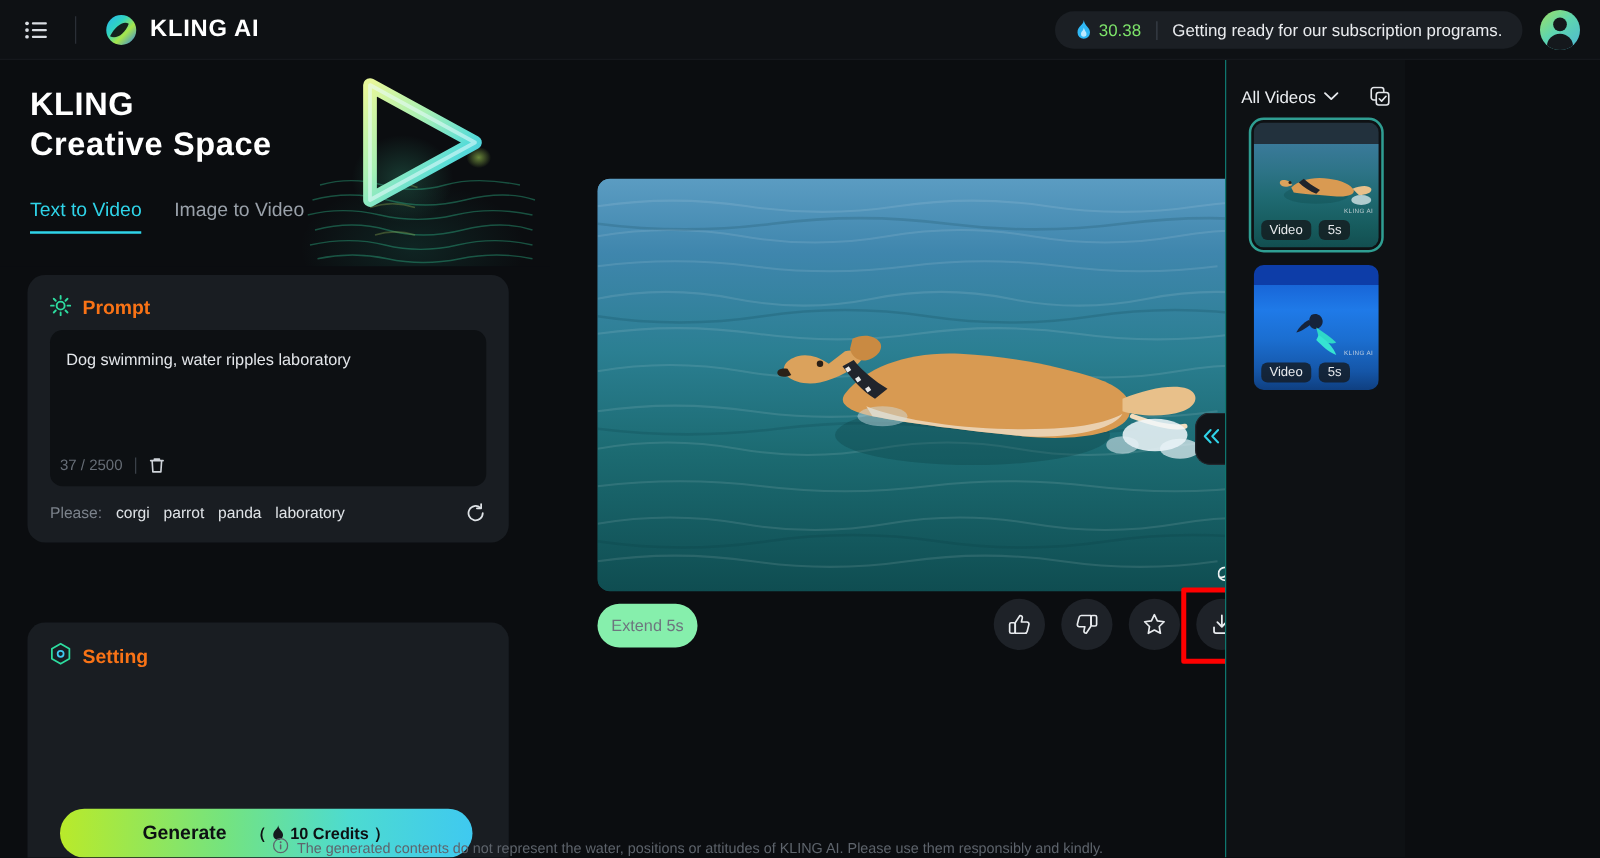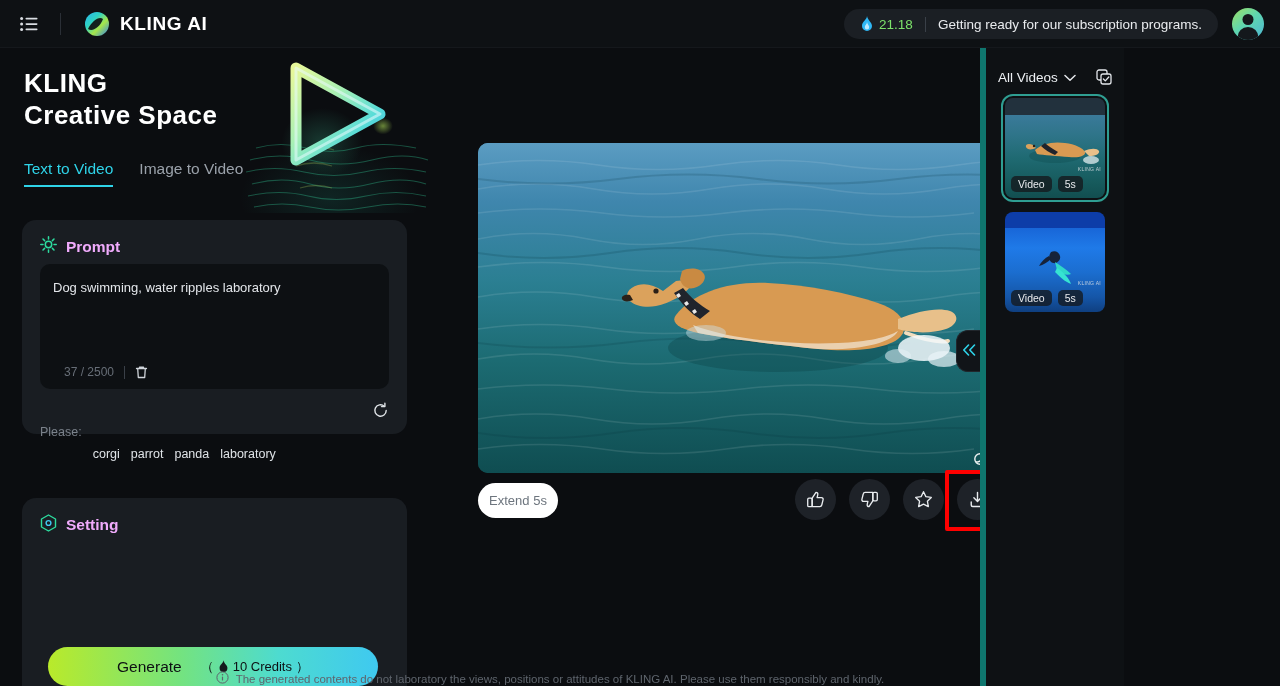--- a/index.html
+++ b/index.html
@@ -65,77 +65,77 @@
   .tab { font-size: 15.5px; color: #9aa1aa; cursor: pointer; padding-bottom: 9px; position: relative; }
   .tab.active { color: #2fd3e8; }
   .tab.active:after { content:""; position:absolute; left:0; right:0; bottom:0; height:2px; background:#2fd3e8; }
 
   
   .card {
     position: absolute; left: 22px; width: 385px;
     background: #191d22; border-radius: 14px;
   }
   .card-head { display: flex; align-items: center; gap: 9px; padding: 16px 0 0 18px; }
-  .card-title { font-size: 15.5px; font-weight: 600; color: #f0abfc; }
+  .card-title { font-size: 15.5px; font-weight: 600; color: #f97316; }
 
   
   #prompt-card { top: 172px; height: 214px; }
   .prompt-box {
     position: absolute; left: 18px; top: 44px; width: 349px; height: 125px;
     background: #0d1013; border-radius: 10px;
   }
   .prompt-text { position: absolute; left: 13px; top: 15px; right: 12px; font-size: 13px; color: #e3e6ea; line-height: 1.4; }
-  .prompt-meta { position: absolute; left: 24px; bottom: 10px; display: flex; align-items: center; gap: 10px; }
+  .prompt-meta { position: absolute; left: 8px; bottom: 10px; display: flex; align-items: center; gap: 10px; }
   .prompt-count { font-size: 12px; color: #676e77; }
   .meta-div { width: 1px; height: 13px; background: #3a4048; }
   .trash-btn { cursor: pointer; display:flex; }
   .hints-row { position: absolute; left: 18px; top: 183px; display: flex; align-items: center; gap: 11px; }
   .hints-label { font-size: 12.5px; color: #7b828b; }
-  .hint { font-size: 12.5px; color: #dfe3e7; cursor: pointer; margin-top: 44px; }
+  .hint { font-size: 12.5px; color: #dfe3e7; cursor: pointer; }
   .refresh-btn { position: absolute; right: 18px; top: 182px; cursor: pointer; }
 
   
   #setting-card { top: 450px; height: 236px; border-radius: 14px 14px 0 0; }
 
   .generate-btn {
     position: absolute; left: 48px; top: 599px; width: 330px; height: 39px;
     border-radius: 20px; cursor: pointer;
     background: linear-gradient(90deg,#b9ea2a 0%, #74e37f 40%, #4ddbd0 70%, #3fc9f0 100%);
     display: flex; align-items: center; justify-content: center; gap: 19px;
-    color: #0d1013; font-size: 15.5px; font-weight: 400;
+    color: #0d1013; font-size: 15.5px; font-weight: 700;
   }
   .gen-credits { font-size: 13px; display:flex; align-items:center; gap:4px; color:#0d1013; }
 
   
   .video-card {
     position: absolute; left: 478px; top: 143px; width: 577px; height: 330px;
     border-radius: 10px; overflow: hidden;
     background: linear-gradient(178deg,#4f90b8 0%, #3f7ea8 14%, #2f7f94 38%, #1f6d74 62%, #14595c 82%, #0e4a4e 100%);
   }
   .water { position:absolute; inset:0; }
   .wm { position: absolute; right: 10px; bottom: 8px; display:flex; align-items:center; gap:5px; opacity:.92; }
   .wm-text { font-size: 11.5px; color: #fff; font-weight: 600; letter-spacing: .5px; }
 
   .extend-btn {
     position: absolute; left: 478px; top: 483px; width: 80px; height: 35px;
-    background: #ffffff; border-radius: 18px; display:flex; align-items:center; justify-content:center;
+    background: #86efac; border-radius: 18px; display:flex; align-items:center; justify-content:center;
     color: #6d757e; font-size: 13px; cursor: pointer;
   }
   .action-bar { position: absolute; left: 795px; top: 479px; display:flex; align-items:center; gap: 13px; }
   .action-btn { width: 41px; height: 41px; border-radius: 50%; background: #1e2228; display:flex; align-items:center; justify-content:center; cursor:pointer; }
   .action-btn.plain { background: transparent; }
   .highlight-box {
     position: absolute; left: 945px; top: 470px; width: 68px; height: 61px;
     border: 4px solid #ff0000; border-radius: 2px; pointer-events: none;
   }
   .disclaimer { position: absolute; left: 0; top: 670px; width: 1100px; display: flex; align-items:center; justify-content:center; gap: 7px; }
   .disclaimer-text { font-size: 11.5px; color: #5e646c; }
 
   
-  .rightbar { position: absolute; right: 0; top: 48px; width: 144px; height: 638px; background: #0e1114; border-left: 6px solid #0f766e; }
+  .rightbar { position: absolute; right: 0; top: 48px; width: 144px; height: 638px; background: #0e1114; border-left: 1px solid #0f766e; }
   .rb-head { display:flex; align-items:center; padding: 20px 0 0 12px; gap: 6px; }
   .rb-title { font-size: 13.5px; color: #eceff2; font-weight: 500; }
   .rb-icons { margin-left: auto; margin-right: 12px; display:flex; align-items:center; }
   .thumb-list { margin-top: 12px; display:flex; flex-direction: column; gap: 14px; align-items:center; }
   .thumb { width: 100px; height: 100px; border-radius: 8px; position: relative; overflow: hidden; cursor: pointer; text-align: center; }
   .thumb.sel { outline: 2px solid #2f9e92; outline-offset: 2px; }
   .thumb-img1 { position:absolute; inset:0; background: linear-gradient(180deg,#22313d 0%,#22313d 17%,#3a7a9a 17%, #2e7488 38%, #1f6a72 60%, #165a5c 85%, #124e50 100%); }
   .thumb-img2 { position:absolute; inset:0; background: linear-gradient(180deg,#0d3da8 0%,#0d3da8 16%,#1866d8 16%, #1f7ae8 36%, #1b6ed0 60%, #1556a8 85%, #0f3f80 100%); }
   .thumb-badges { position:absolute; left: 6px; bottom: 6px; display:flex; gap: 6px; }
   .badge { background: rgba(20,24,28,.78); border-radius: 5px; padding: 2px 7px; font-size: 10.5px; color: #e8eaed; }
@@ -180,21 +180,21 @@
         </svg>
       </div>
       <div class="brand-text">KLING AI</div>
     </div>
 
     <div class="credit-pill">
       <svg class="credit-flame" viewBox="0 0 14 16">
         <path d="M7 0 C7 4, 2 5, 2 10 a5 5 0 0 0 10 0 C12 6, 8 5, 7 0Z" fill="#2fb8f5"></path>
         <path d="M7 6 C7 8.5, 4.8 9, 4.8 11.2 a2.2 2.2 0 0 0 4.4 0 C9.2 9.4, 7.6 8.6, 7 6Z" fill="#bdeaff"></path>
       </svg>
-      <span class="credit-num">21.18</span>
+      <span class="credit-num">30.38</span>
       <span class="credit-sep"></span>
       <span class="credit-msg">Getting ready for our subscription programs.</span>
     </div>
 
     <div class="avatar">
       <div class="head"></div>
       <div class="body"></div>
     </div>
   </div>
 
@@ -408,21 +408,21 @@
   <div class="highlight-box"></div>
 
   <div class="disclaimer">
     <span>
       <svg width="13" height="13" viewBox="0 0 13 13">
         <circle cx="6.5" cy="6.5" r="5.6" fill="none" stroke="#5e646c" stroke-width="1"></circle>
         <circle cx="6.5" cy="3.7" r=".8" fill="#5e646c"></circle>
           <rect x="5.9" y="5.4" width="1.2" height="4.2" rx=".6" fill="#5e646c"></rect>
       </svg>
     </span>
-    <span class="disclaimer-text">The generated contents do not laboratory the views, positions or attitudes of KLING AI. Please use them responsibly and kindly.</span>
+    <span class="disclaimer-text">The generated contents do not represent the water, positions or attitudes of KLING AI. Please use them responsibly and kindly.</span>
   </div>
 
   <div class="rightbar">
     <div class="rb-head">
       <span class="rb-title">All Videos</span>
       <span>
         <svg width="12" height="8" viewBox="0 0 12 8">
             <path d="M1 1.5 6 6.3 11 1.5" fill="none" stroke="#e4e7eb" stroke-width="1.5" stroke-linecap="round" stroke-linejoin="round"></path>
           </svg>
       </span>

